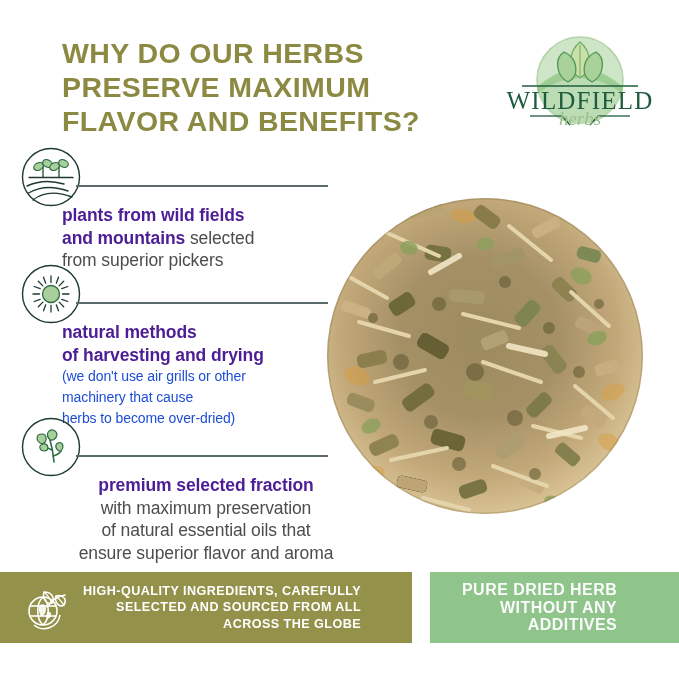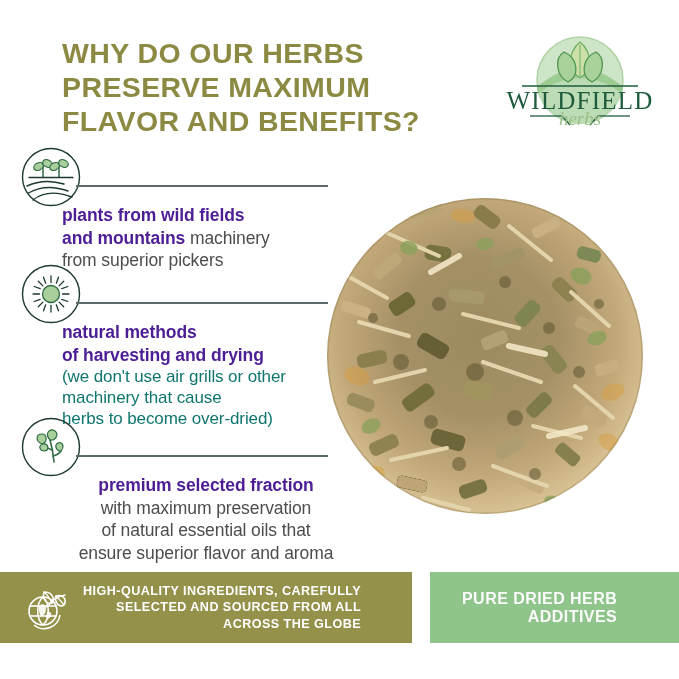--- a/index.html
+++ b/index.html
@@ -85,23 +85,23 @@
     color: #4d4d4d;
     font-size: 17.5px;
     line-height: 22.5px;
     letter-spacing: -0.1px;
   }
   .feature-text b {
     color: #4c1d95;
     font-weight: bold;
   }
   .feature-text .sub {
-    font-size: 17px;
+    font-size: 14px;
     line-height: 21px;
-    color: #0f766e;
+    color: #1d4ed8;
   }
   .ft-line { display: block; }
 
   
   .product {
     position: absolute;
     left: 313px;
     top: 186px;
     width: 345px;
     height: 345px;
@@ -314,21 +314,21 @@
             <path d="M7 40 Q24 32 44 38"></path>
             <path d="M8.5 47 Q26 37 48 45"></path>
             <path d="M13 54 Q28 42 52 51"></path>
           </g>
         </svg>
       </div>
       <div class="connector"></div>
     </div>
     <div class="feature-text">
       <span class="ft-line"><b>plants from wild fields</b></span>
-      <span class="ft-line"><b>and mountains</b><span> machinery</span></span>
+      <span class="ft-line"><b>and mountains</b><span> selected</span></span>
       <span class="ft-line">from superior pickers</span>
     </div>
   </div>
 
   <div class="feature feature-2">
     <div class="feature-head">
       <div class="icon-circle">
         <svg width="62" height="62" viewBox="0 0 62 62">
           <circle cx="31" cy="31" r="28.5" fill="none" stroke="#1e3a30" stroke-width="1.4"></circle>
           <circle cx="31" cy="31" r="8.5" fill="#a8cf9c" stroke="#2f6b42" stroke-width="1.3"></circle>
@@ -418,17 +418,18 @@
     <div class="banner-text">
       <span class="bn-line">HIGH-QUALITY INGREDIENTS, CAREFULLY</span>
       <span class="bn-line">SELECTED AND SOURCED FROM ALL</span>
       <span class="bn-line">ACROSS THE GLOBE</span>
     </div>
   </div>
 
   <div class="banner banner-right">
     <div class="banner-text">
       <span class="bn-line">PURE DRIED HERB</span>
+      <span class="bn-line">WITHOUT ANY</span>
       <span class="bn-line">ADDITIVES</span>
     </div>
   </div>
 
 </div>
 
 </body></html>

